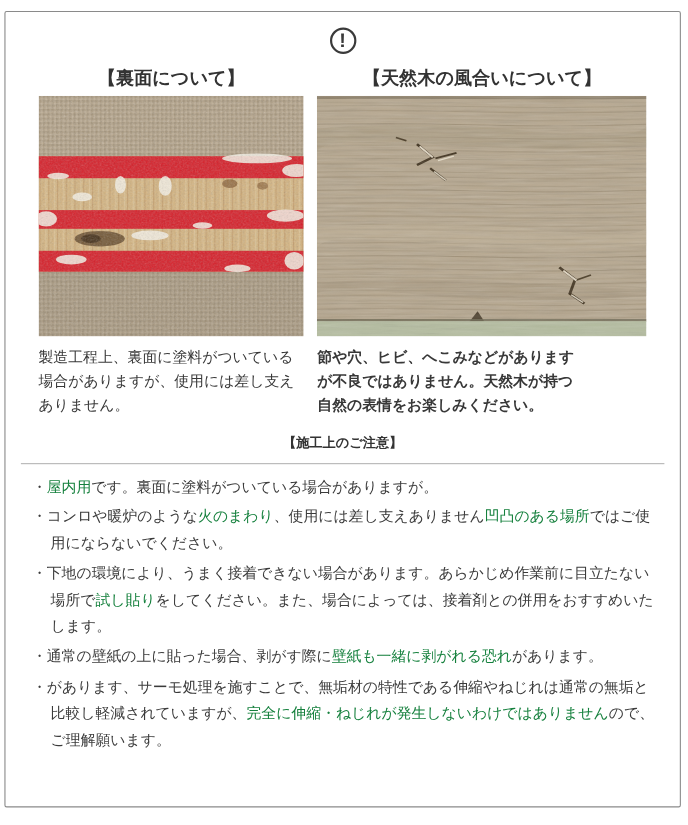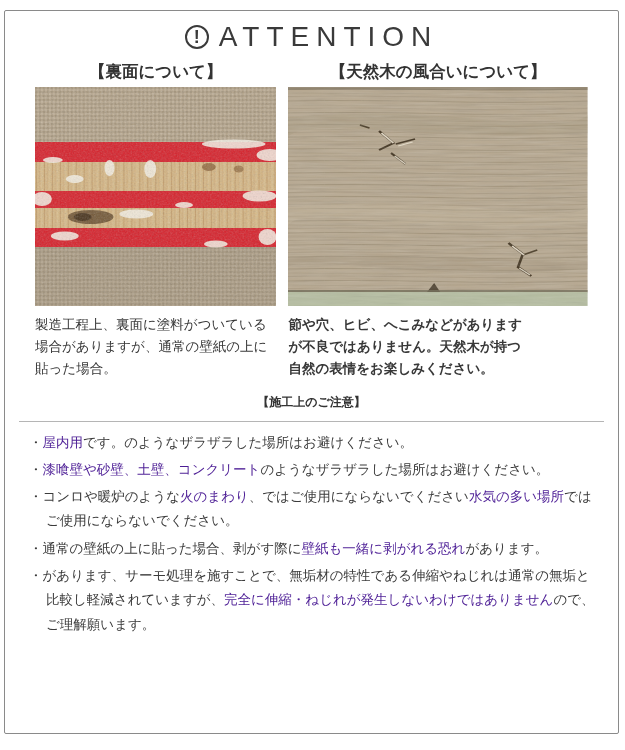--- a/index.html
+++ b/index.html
@@ -40,30 +40,29 @@
   .notes-title{
     text-align:center;font-size:12px;font-weight:600;color:#333;
     margin-top:10px;height:24px;line-height:24px;
   }
   .divider{border:none;border-top:1px solid #b5b5b5;margin:7px 14px 0 14px;}
   ul.notes{list-style:none;margin:9px 0 0 0;padding:0 18px 0 24px;}
   ul.notes li{
     font-size:13.5px;line-height:1.8;color:#3b3b3b;
     padding-left:17px;text-indent:-17px;margin-bottom:3px;
   }
-  ul.notes .red{color:#4c1d95;}
+  ul.notes .red{color:#15803d;}
 </style>
 </head>
 <body>
 
 <div class="frame">
 
   <div class="attn-header">
     <span class="attn-icon">!</span>
-    <span class="attn-title">ATTENTION</span>
   </div>
 
   <div class="cols">
 
     <figure class="col" style="margin:0">
       <div class="col-title">【裏面について】</div>
       <div class="photo">
 
         <svg viewBox="0 0 243 219" preserveAspectRatio="none" aria-hidden="true">
           <defs>
@@ -107,21 +106,21 @@
             <ellipse cx="226" cy="109" rx="17" ry="5.5"></ellipse>
             <ellipse cx="150" cy="118" rx="9" ry="3"></ellipse>
             <ellipse cx="102" cy="127" rx="17" ry="4.5"></ellipse>
             <ellipse cx="30" cy="149" rx="14" ry="4.5"></ellipse>
             <ellipse cx="234" cy="150" rx="9" ry="8"></ellipse>
             <ellipse cx="182" cy="157" rx="12" ry="3.5"></ellipse>
           </g>
           <rect width="243" height="219" filter="url(#grain1)" opacity="0.28"></rect>
         </svg>
       </div>
-      <p class="caption">製造工程上、裏面に塗料がついている場合がありますが、通常の壁紙の上に貼った場合。</p>
+      <p class="caption">製造工程上、裏面に塗料がついている場合がありますが、使用には差し支えありません。</p>
     </figure>
 
     <figure class="col right" style="margin:0">
       <div class="col-title">【天然木の風合いについて】</div>
       <div class="photo">
 
         <svg viewBox="0 0 250 219" preserveAspectRatio="none" aria-hidden="true">
           <defs>
             <pattern id="hgrain" width="250" height="12" patternUnits="userSpaceOnUse">
               <rect width="250" height="12" fill="#b7a890"></rect>
@@ -165,20 +164,20 @@
       </div>
       <p class="caption narrow">節や穴、ヒビ、へこみなどがありますが不良ではありません。天然木が持つ自然の表情をお楽しみください。</p>
     </figure>
 
   </div>
 
   <div class="notes-title">【施工上のご注意】</div>
   <hr class="divider">
 
   <ul class="notes">
-      <li><span>・</span><span class="red">屋内用</span><span>です。のようなザラザラした場所はお避けください。</span></li>
-      <li><span>・</span><span class="red">漆喰壁や砂壁、土壁、コンクリート</span><span>のようなザラザラした場所はお避けください。</span></li>
-      <li><span>・</span><span>コンロや暖炉のような</span><span class="red">火のまわり</span><span>、ではご使用にならないでください</span><span class="red">水気の多い場所</span><span>ではご使用にならないでください。</span></li>
+      <li><span>・</span><span class="red">屋内用</span><span>です。裏面に塗料がついている場合がありますが。</span></li>
+      <li><span>・</span><span>コンロや暖炉のような</span><span class="red">火のまわり</span><span>、使用には差し支えありません</span><span class="red">凹凸のある場所</span><span>ではご使用にならないでください。</span></li>
+      <li><span>・</span><span>下地の環境により、うまく接着できない場合があります。あらかじめ作業前に目立たない場所で</span><span class="red">試し貼り</span><span>をしてください。また、場合によっては、接着剤との併用をおすすめいたします。</span></li>
       <li><span>・</span><span>通常の壁紙の上に貼った場合、剥がす際に</span><span class="red">壁紙も一緒に剥がれる恐れ</span><span>があります。</span></li>
       <li><span>・</span><span>があります、サーモ処理を施すことで、無垢材の特性である伸縮やねじれは通常の無垢と比較し軽減されていますが、</span><span class="red">完全に伸縮・ねじれが発生しないわけではありません</span><span>ので、ご理解願います。</span></li>
     </ul>
 
 </div>
 
 </body></html>

